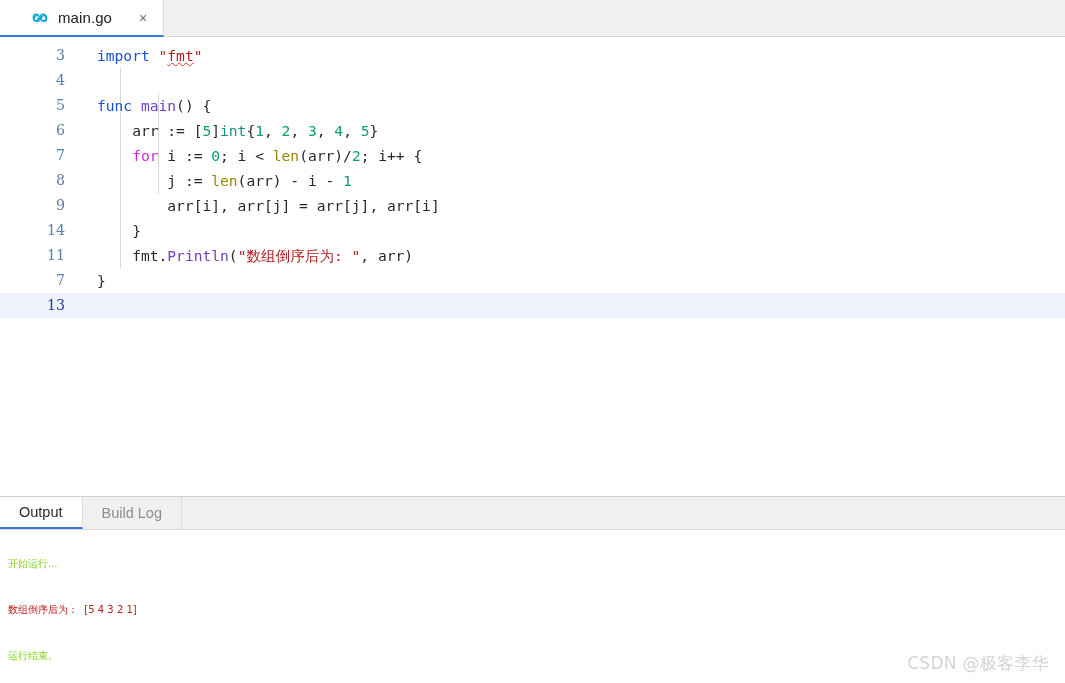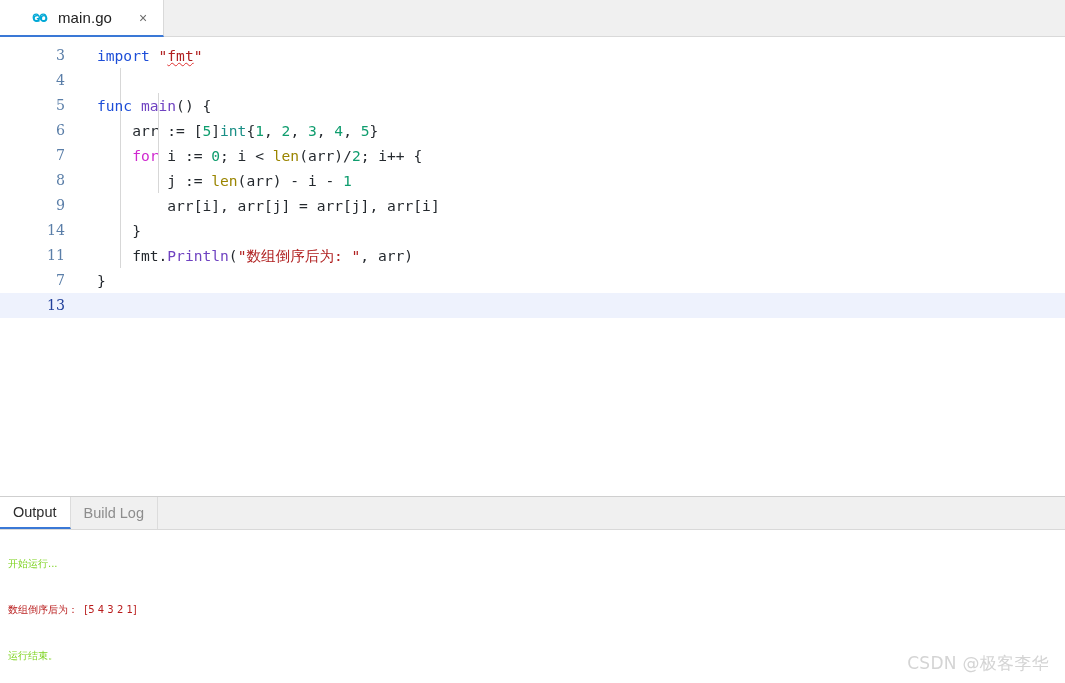--- a/index.html
+++ b/index.html
@@ -127,21 +127,21 @@
   }
   .panel-tabbar {
     position: absolute; left: 0; top: 497px;
     width: 1065px; height: 33px;
     background: #f0f0f0;
     display: flex; align-items: stretch;
     border-bottom: 1px solid #d9d9d9;
   }
   .ptab {
     display: flex; align-items: center;
-    padding: 0 13px;
+    padding: 0 19px;
     font-size: 14.5px;
     color: #8d8d8d;
     background: #f0f0f0;
     cursor: pointer;
     border-right: 1px solid #dcdcdc;
   }
   .ptab.active {
     background: #ffffff;
     color: #2b2b2b;
     border-bottom: 2px solid #3a78d6;

